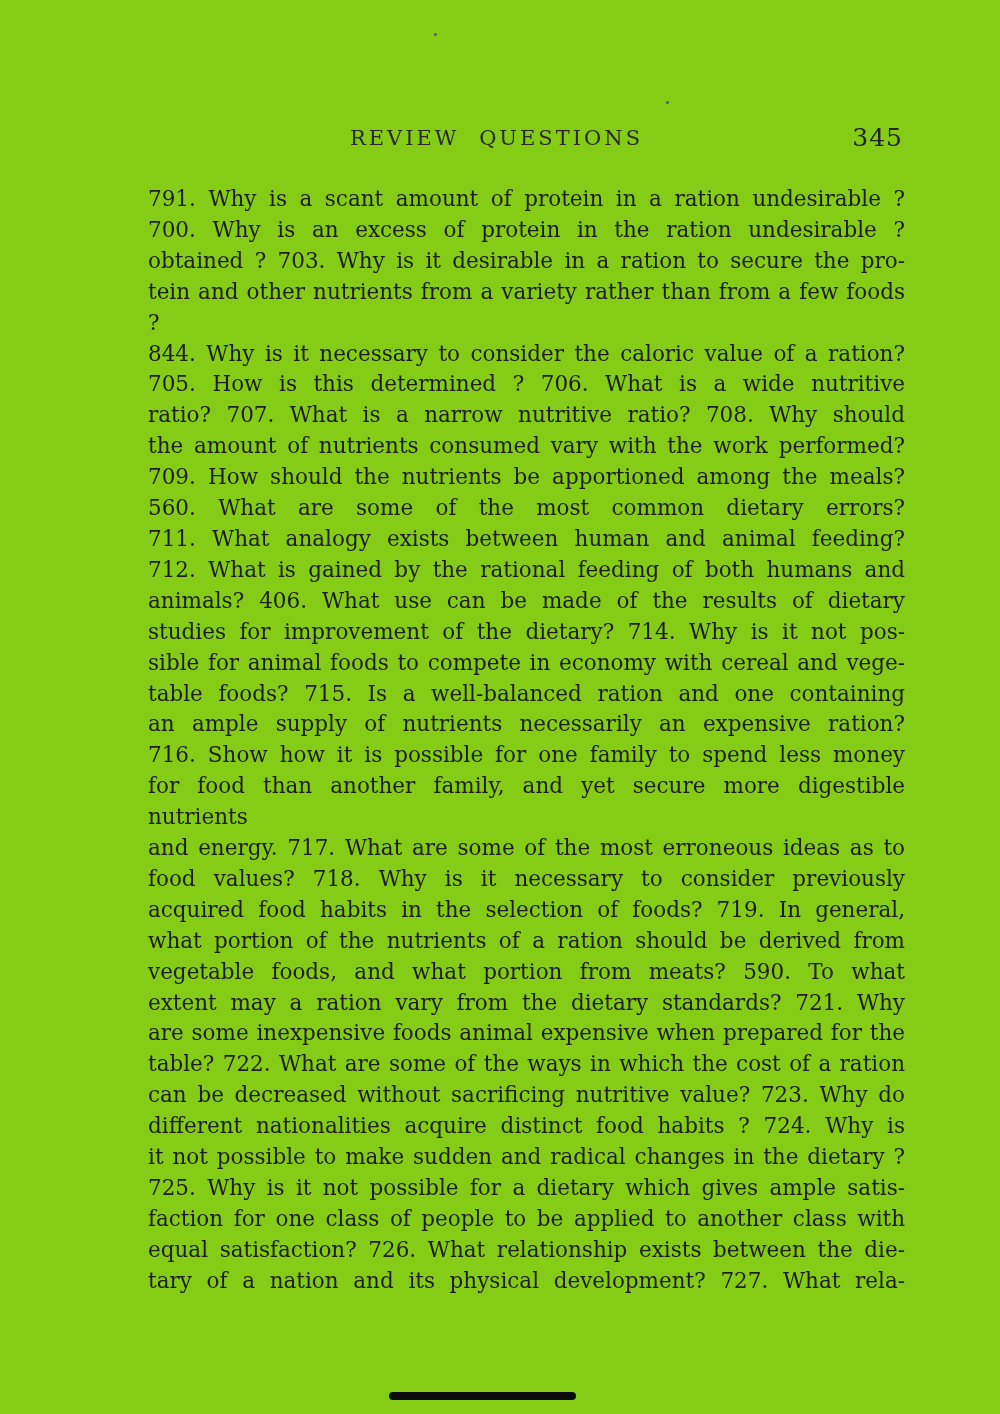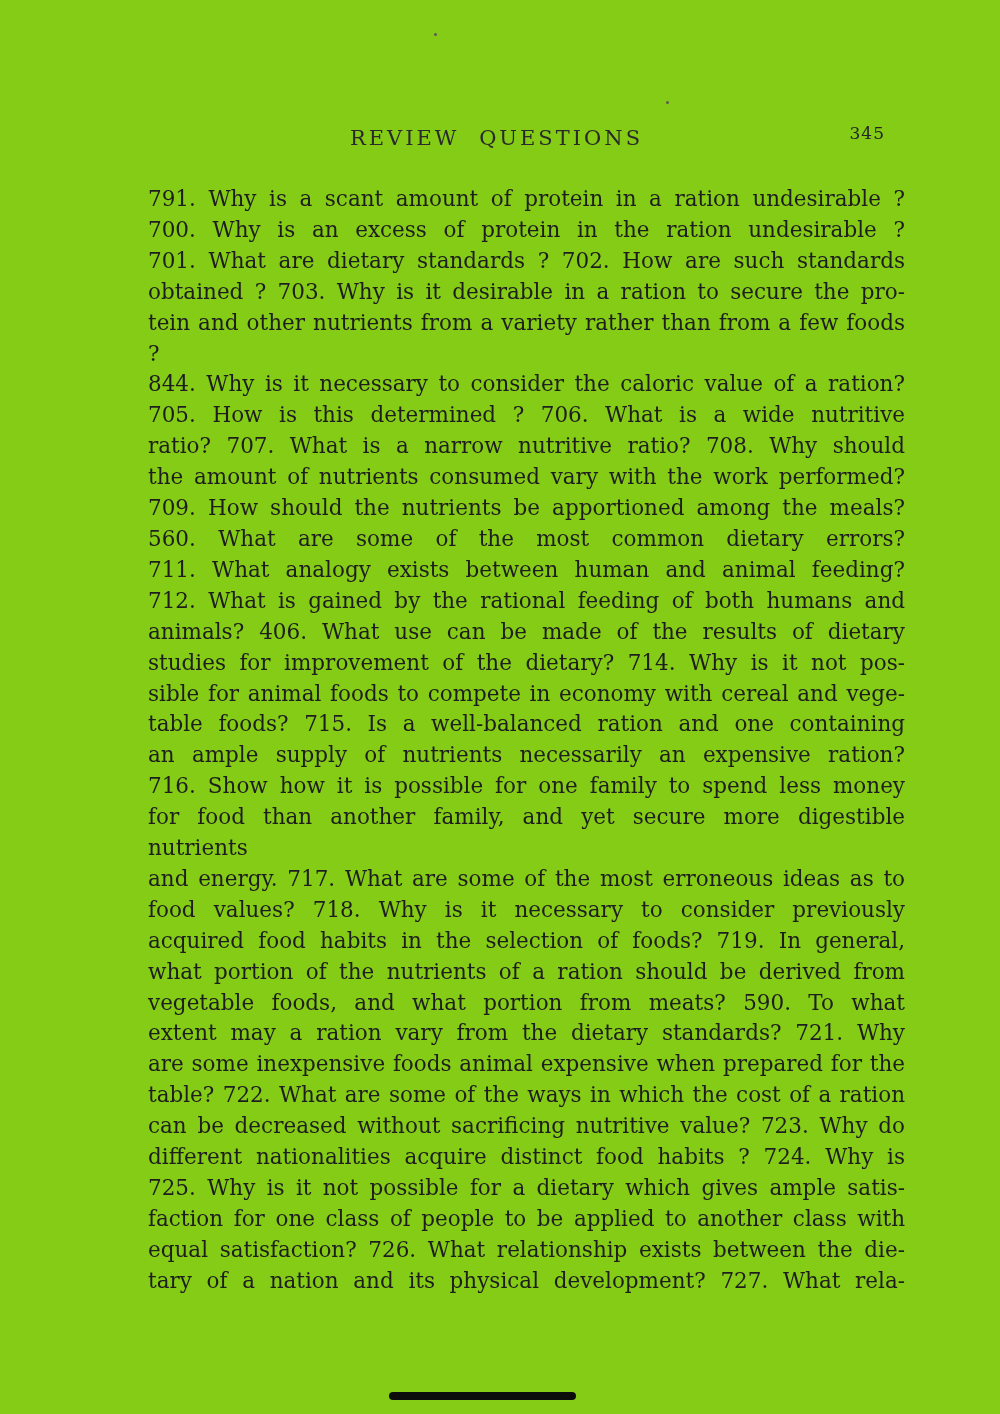--- a/index.html
+++ b/index.html
@@ -29,23 +29,23 @@
     right: 60px;
     text-align: center;
     font-size: 21px;
     letter-spacing: 3px;
     word-spacing: 10px;
     color: #2a2a2a;
     white-space: nowrap;
   }
   .page-number {
     position: absolute;
-    right: 20px;
+    right: 2px;
     top: -3px;
-    font-size: 17px;
+    font-size: 25px;
     letter-spacing: 1px;
     color: #242424;
   }
   .body-block {
     position: absolute;
     top: 184px;
     left: 148px;
     width: 757px;
     font-size: 21.5px;
   }
@@ -86,21 +86,20 @@
   <span class="speck speck-mid"></span>
 
   <div class="header">
     <div class="running-title">REVIEW QUESTIONS</div>
     <div class="page-number">345</div>
   </div>
 
   <div class="body-block">
       <div class="text-line">791. Why is a scant amount of protein in a ration undesirable ?</div>
       <div class="text-line">700. Why is an excess of protein in the ration undesirable ?</div>
-      <div class="text-line">701. What are dietary standards ? 702. How are such standards</div>
       <div class="text-line">obtained ? 703. Why is it desirable in a ration to secure the pro-</div>
       <div class="text-line">tein and other nutrients from a variety rather than from a few foods ?</div>
       <div class="text-line">844. Why is it necessary to consider the caloric value of a ration?</div>
       <div class="text-line">705. How is this determined ? 706. What is a wide nutritive</div>
       <div class="text-line">ratio? 707. What is a narrow nutritive ratio? 708. Why should</div>
       <div class="text-line">the amount of nutrients consumed vary with the work performed?</div>
       <div class="text-line">709. How should the nutrients be apportioned among the meals?</div>
       <div class="text-line">560. What are some of the most common dietary errors?</div>
       <div class="text-line">711. What analogy exists between human and animal feeding?</div>
       <div class="text-line">712. What is gained by the rational feeding of both humans and</div>
@@ -114,20 +113,21 @@
       <div class="text-line">and energy. 717. What are some of the most erroneous ideas as to</div>
       <div class="text-line">food values? 718. Why is it necessary to consider previously</div>
       <div class="text-line">acquired food habits in the selection of foods? 719. In general,</div>
       <div class="text-line">what portion of the nutrients of a ration should be derived from</div>
       <div class="text-line">vegetable foods, and what portion from meats? 590. To what</div>
       <div class="text-line">extent may a ration vary from the dietary standards? 721. Why</div>
       <div class="text-line">are some inexpensive foods animal expensive when prepared for the</div>
       <div class="text-line">table? 722. What are some of the ways in which the cost of a ration</div>
       <div class="text-line">can be decreased without sacrificing nutritive value? 723. Why do</div>
       <div class="text-line">different nationalities acquire distinct food habits ? 724. Why is</div>
+      <div class="text-line">it not possible to make sudden and radical changes in the dietary ?</div>
       <div class="text-line">725. Why is it not possible for a dietary which gives ample satis-</div>
       <div class="text-line">faction for one class of people to be applied to another class with</div>
       <div class="text-line">equal satisfaction? 726. What relationship exists between the die-</div>
       <div class="text-line">tary of a nation and its physical development? 727. What rela-</div>
     </div>
 
   <div class="scan-artifact-bar"></div>
 
 </div>
 

